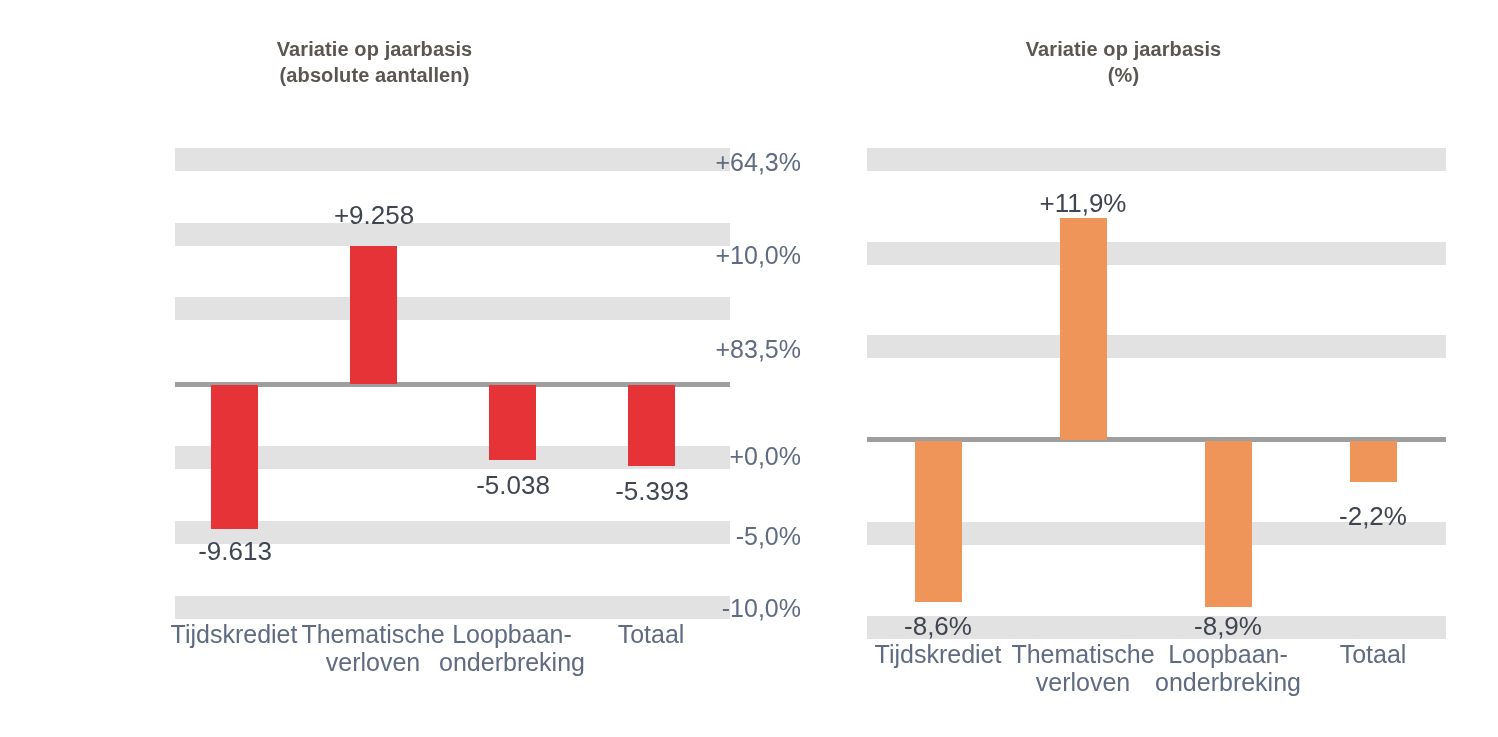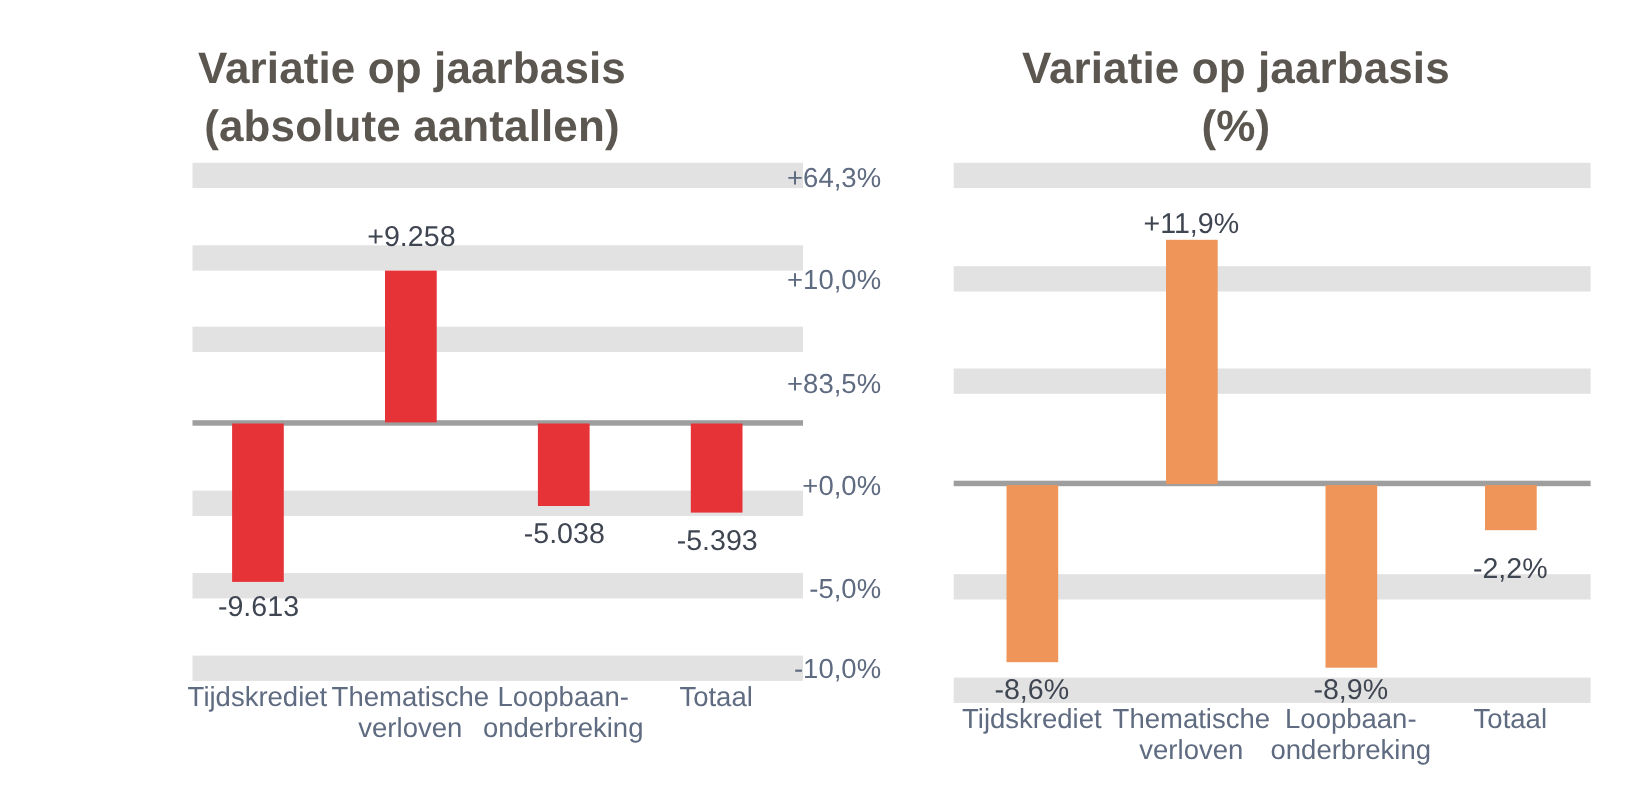--- a/index.html
+++ b/index.html
@@ -30,21 +30,21 @@
   .panel-left  { width: 749px; left: 0; }
   .panel-right { width: 749px; }
 
   
   .chart-title {
     position: absolute;
     left: 0;
     right: 0;
     top: 36px;
     text-align: center;
-    font-size: 40px;
+    font-size: 20px;
     font-weight: bold;
     color: #5b5750;
     line-height: 1.32;
     letter-spacing: 0.1px;
     white-space: pre-line;
   }
   .panel-right .chart-title { top: 36px; }
 
   
   .plot {
@@ -153,21 +153,21 @@
   </div>
 
   <div class="panel panel-right">
 
     <div class="chart-title">Variatie op jaarbasis
 (%)</div>
 
     <div class="ytick" style="top:150px">+64,3%</div>
     <div class="ytick" style="top:243px">+10,0%</div>
     <div class="ytick" style="top:337px">+83,5%</div>
-    <div class="ytick" style="top:430px">+0,0%</div>
+    <div class="ytick" style="top:444px">+0,0%</div>
     <div class="ytick" style="top:524px">-5,0%</div>
     <div class="ytick" style="top:596px">-10,0%</div>
 
     <div class="plot">
 
       <div class="band" style="top:8px"></div>
       <div class="band" style="top:102px"></div>
       <div class="band" style="top:195px"></div>
       <div class="band" style="top:382px"></div>
       <div class="band" style="top:476px"></div>

